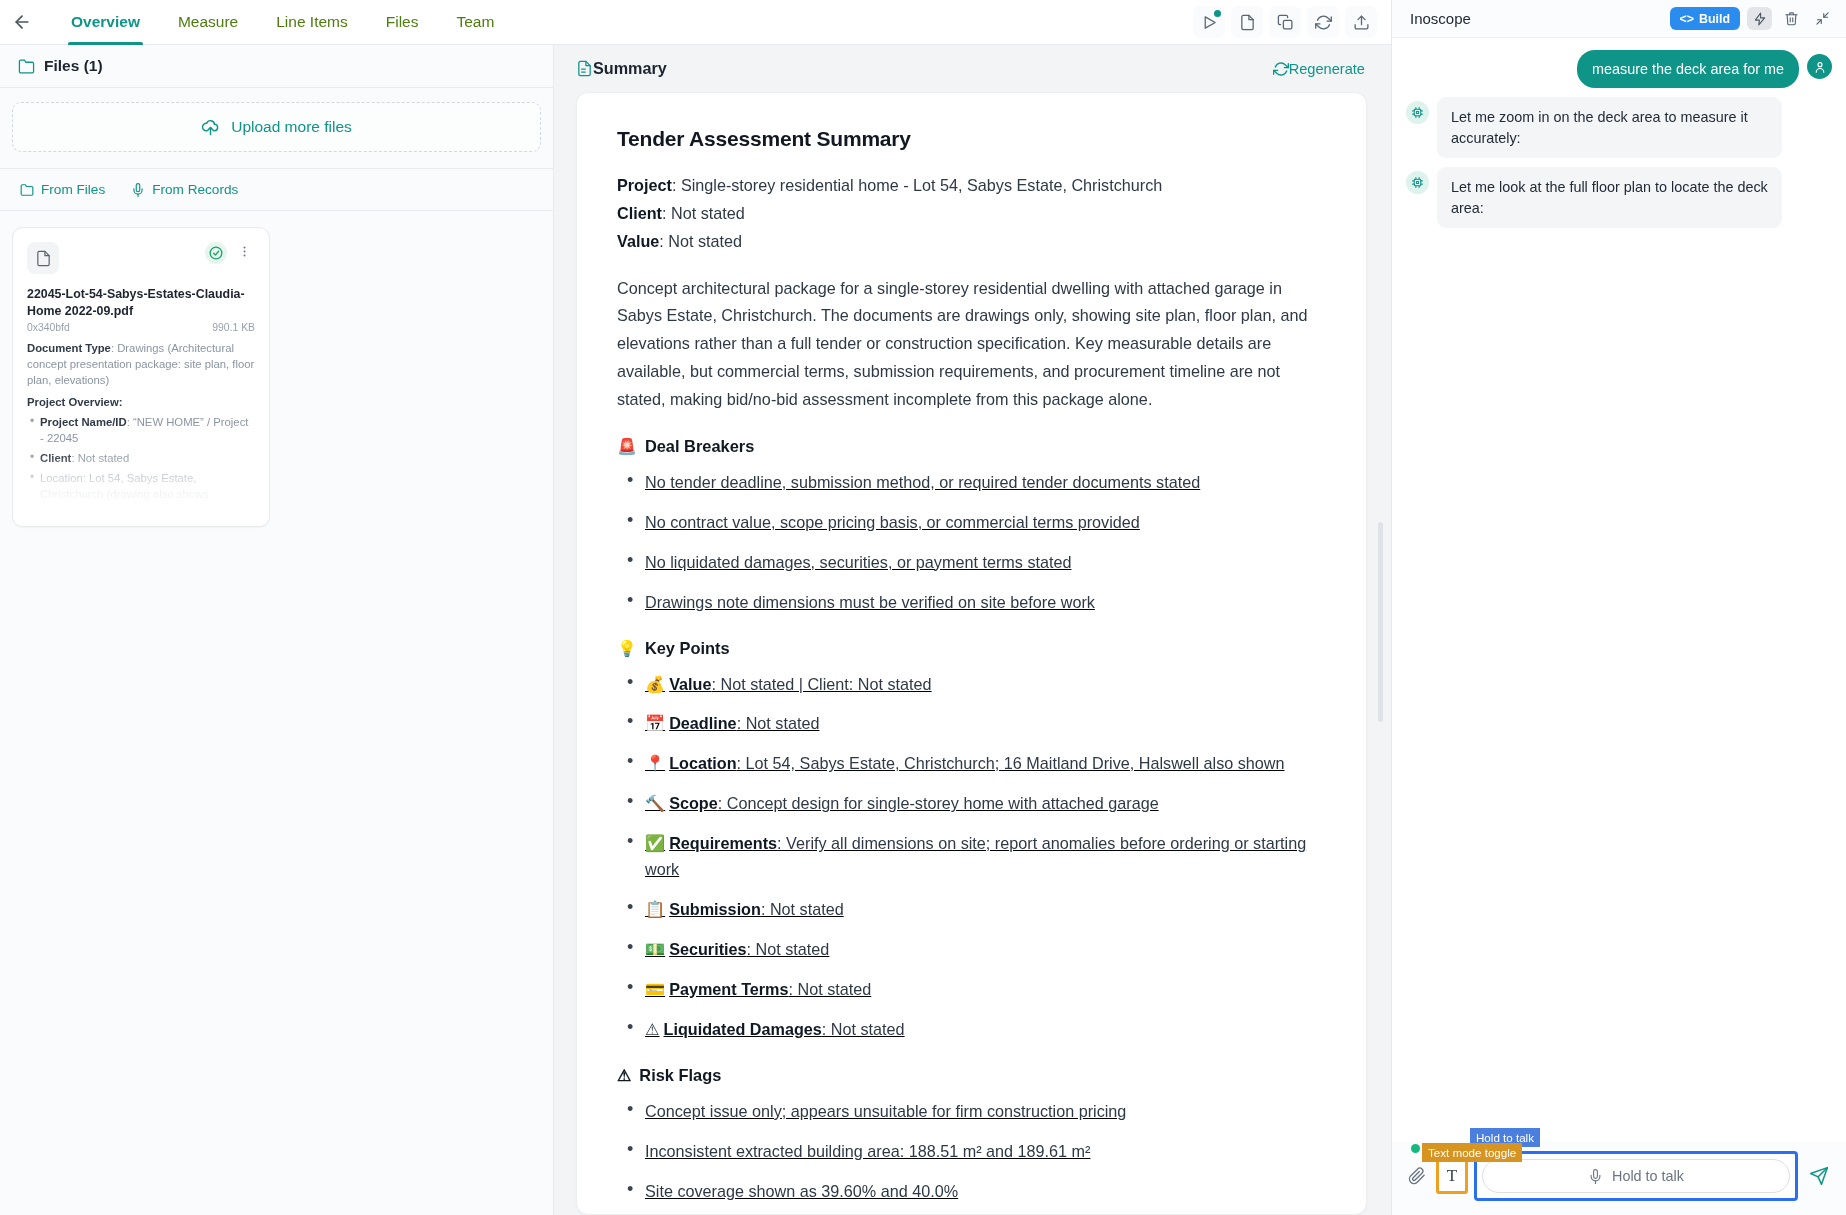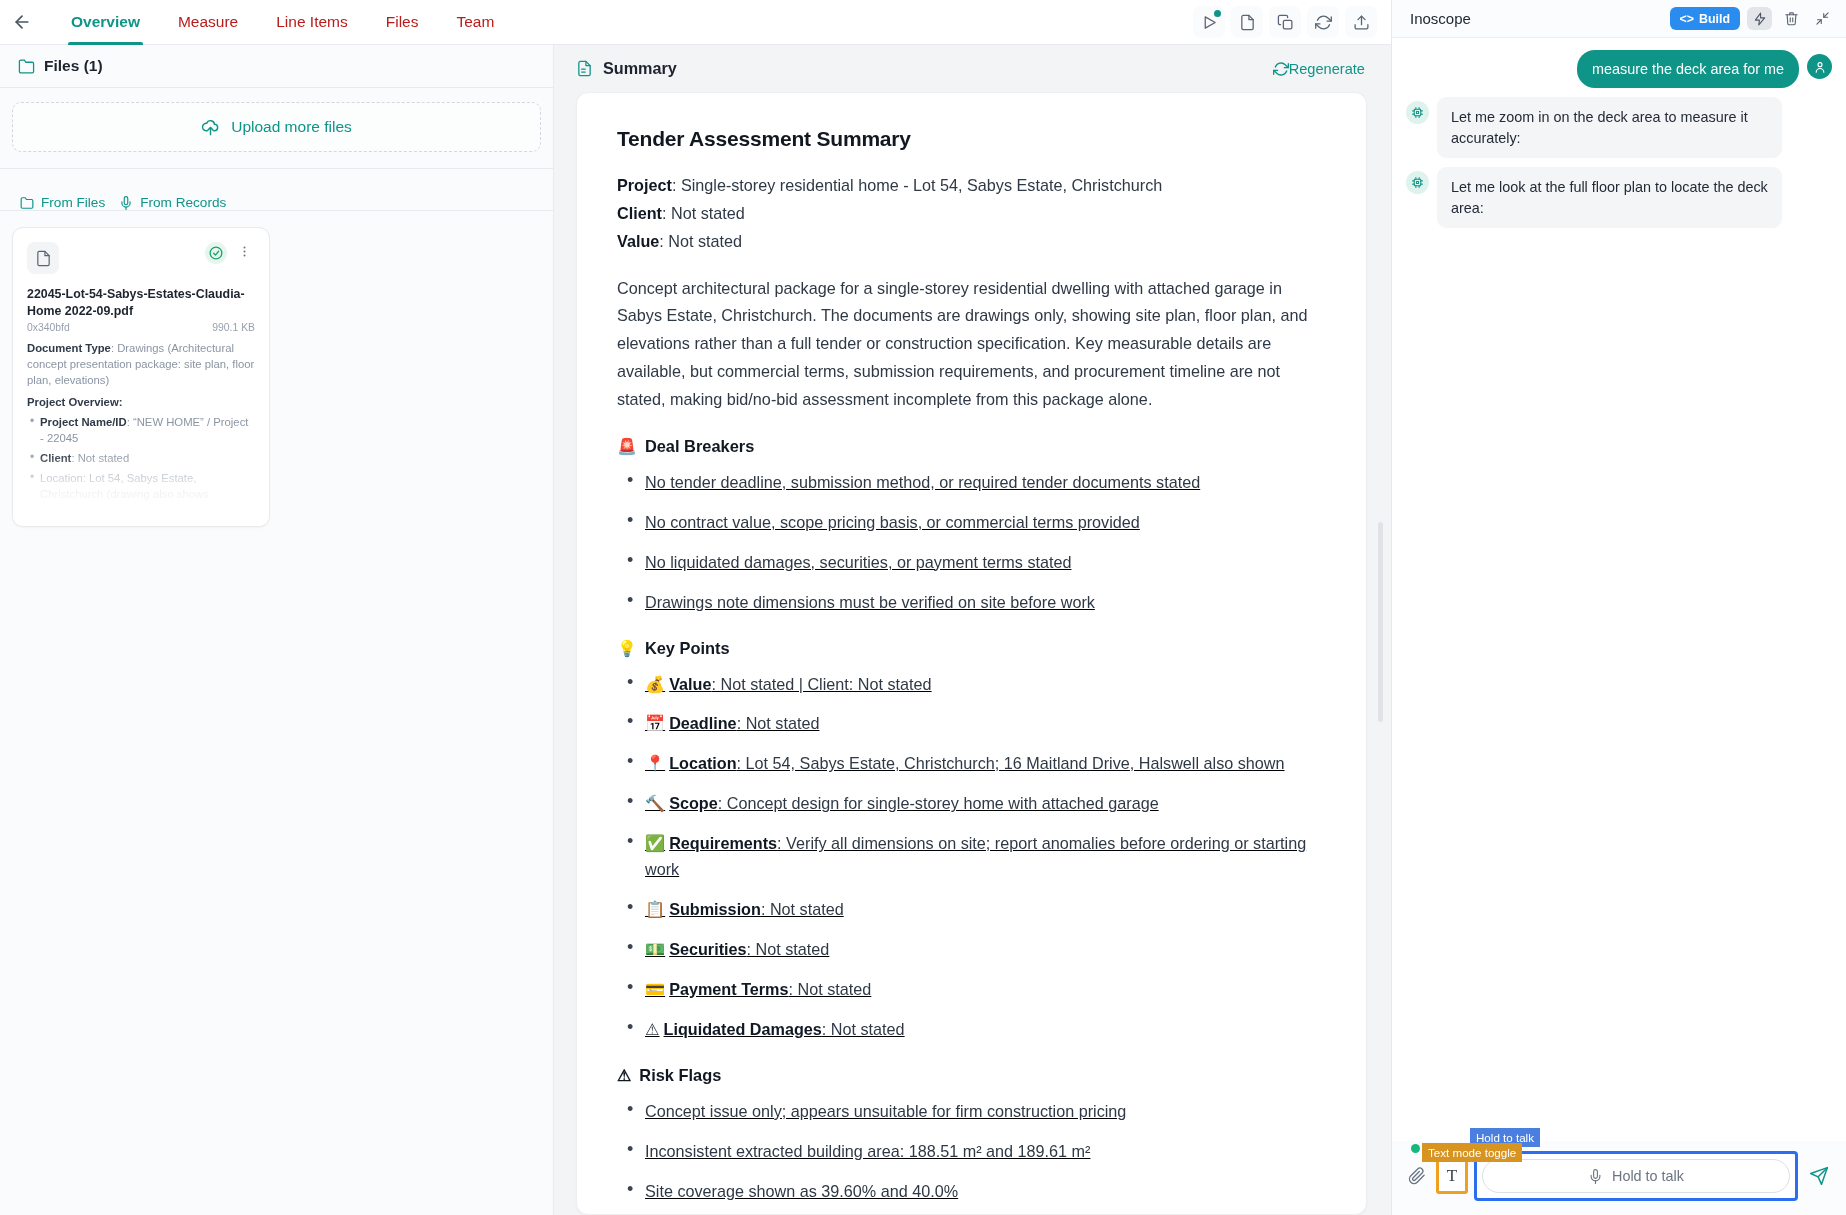--- a/index.html
+++ b/index.html
@@ -29,21 +29,21 @@
   }
   .back-btn {
     width: 44px; height: 44px;
     display: flex; align-items: center; justify-content: center;
     color: #4a5460; cursor: pointer;
   }
   .nav-tabs { display: flex; align-items: center; height: 45px; margin-left: 8px; }
   .nav-tab {
     height: 45px; padding: 0 19px;
     display: flex; align-items: center;
-    font-size: 15.5px; color: #b91c1c; cursor: pointer;
+    font-size: 15.5px; color: #4d7c0f; cursor: pointer;
     position: relative; white-space: nowrap;
   }
   .nav-tab.active { color: #0f9488; font-weight: bold; }
   .nav-tab.active::after {
     content: ""; position: absolute; left: 16px; right: 16px; bottom: 0;
     height: 3px; background: #0f9488; border-radius: 2px 2px 0 0;
   }
   .toolbar { position: absolute; right: 14px; display: flex; align-items: center; gap: 6px; }
   .tool-btn {
     width: 32px; height: 32px; border-radius: 7px;
@@ -71,21 +71,21 @@
     padding: 0 18px; border-bottom: 1px solid #e8eaed;
   }
   .files-header-title { font-size: 15.5px; font-weight: bold; color: #1d2430; }
   .upload-zone-wrap { padding: 14px 12px 16px; border-bottom: 1px solid #e8eaed; }
   .upload-zone {
     height: 50px; border: 1.6px dashed #d3d8de; border-radius: 9px;
     display: flex; align-items: center; justify-content: center; gap: 11px;
     color: #0f9488; font-size: 15.5px; cursor: pointer; background: #fcfdfd;
   }
   .source-row {
-    height: 42px; display: flex; align-items: flex-end; gap: 14px;
+    height: 42px; display: flex; align-items: center; gap: 26px;
     padding: 0 20px; border-bottom: 1px solid #e8eaed;
   }
   .source-item {
     display: flex; align-items: center; gap: 7px;
     font-size: 13.6px; color: #0f9488; cursor: pointer;
   }
   .file-list { padding: 16px 12px; }
   .file-card {
     width: 258px; height: 300px;
     background: #ffffff; border: 1px solid #e8eaed; border-radius: 11px;
@@ -130,21 +130,21 @@
   
   .center {
     flex: 1; min-width: 0; background: #f3f4f6;
     display: flex; flex-direction: column; position: relative;
   }
   .summary-bar {
     height: 47px; min-height: 47px;
     display: flex; align-items: center; justify-content: space-between;
     padding: 0 26px 0 22px; background: #f3f4f6;
   }
-  .summary-bar-left { display: flex; align-items: center; gap: 10px; }
+  .summary-bar-left { display: flex; align-items: center; }
   .summary-title { font-size: 16.2px; font-weight: bold; color: #1d2430; }
   .regenerate {
     display: flex; align-items: center; 
     color: #0f9488; font-size: 14.6px; cursor: pointer;
   }
   .doc-scroll { flex: 1; overflow: hidden; padding: 0 24px 0 22px; position: relative; }
   .doc {
     background: #ffffff; border-radius: 12px; border: 1px solid #eceef1;
     padding: 34px 40px 64px; height: 100%;
     box-shadow: 0 1px 3px rgba(16,24,40,.03);

